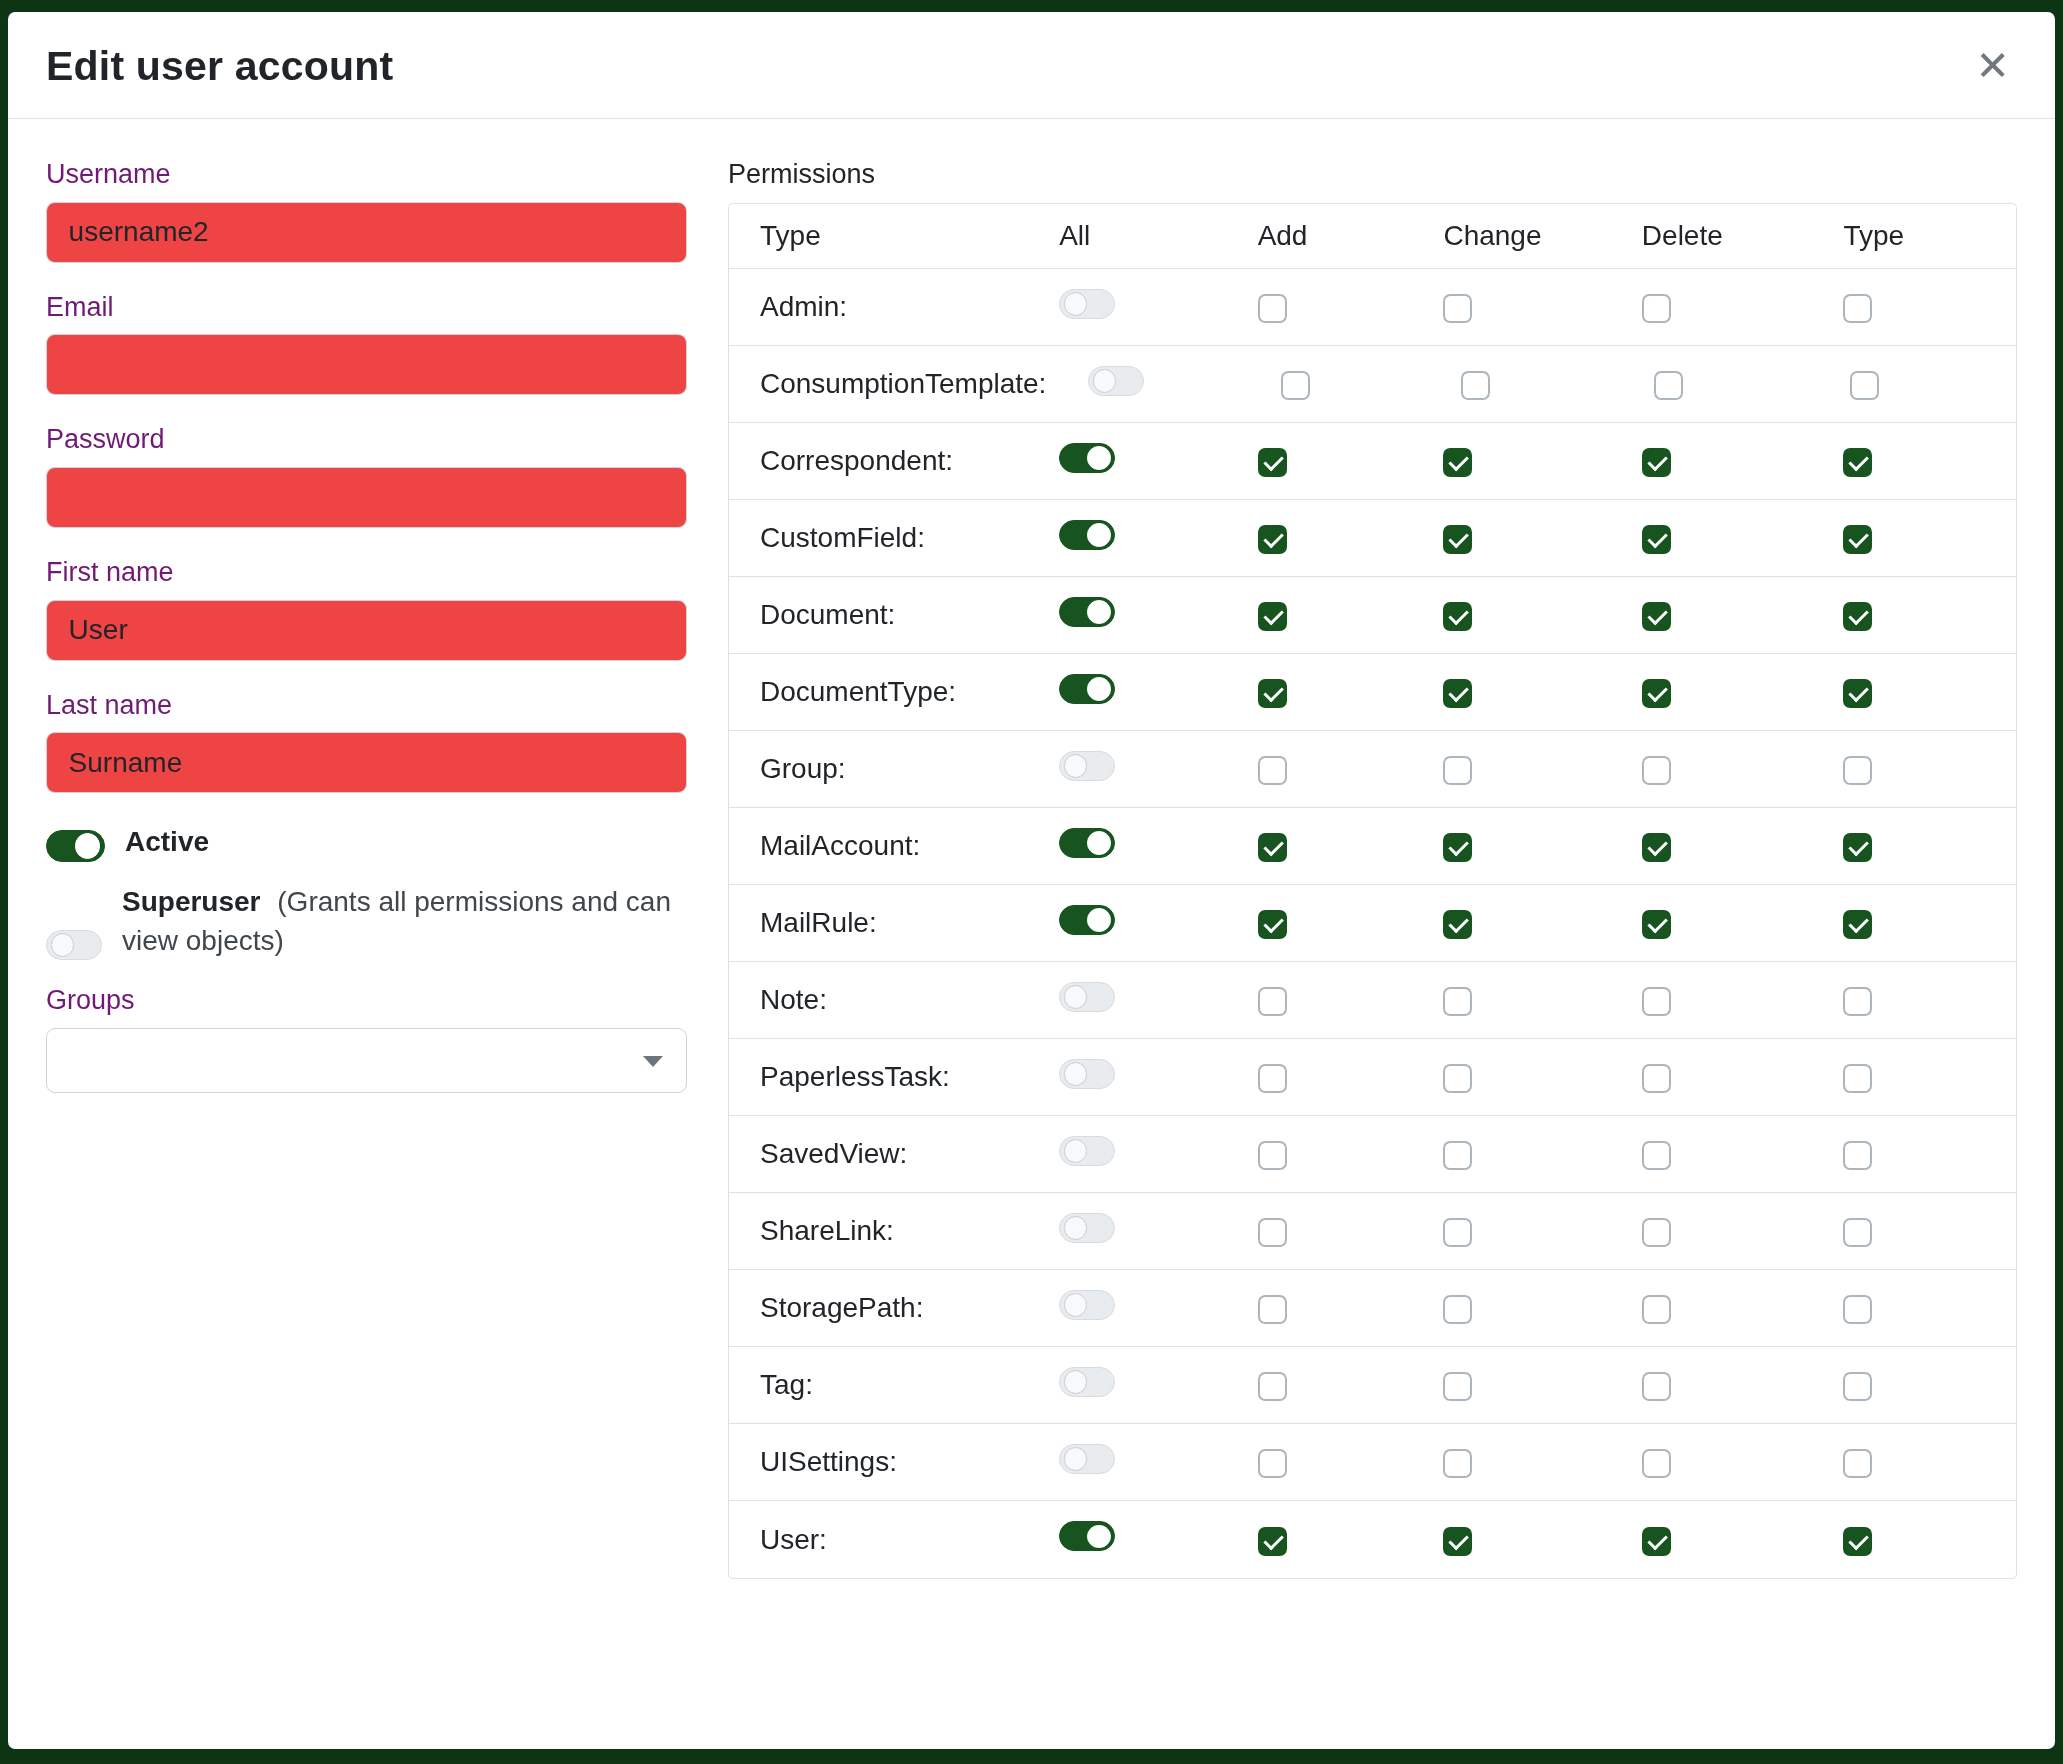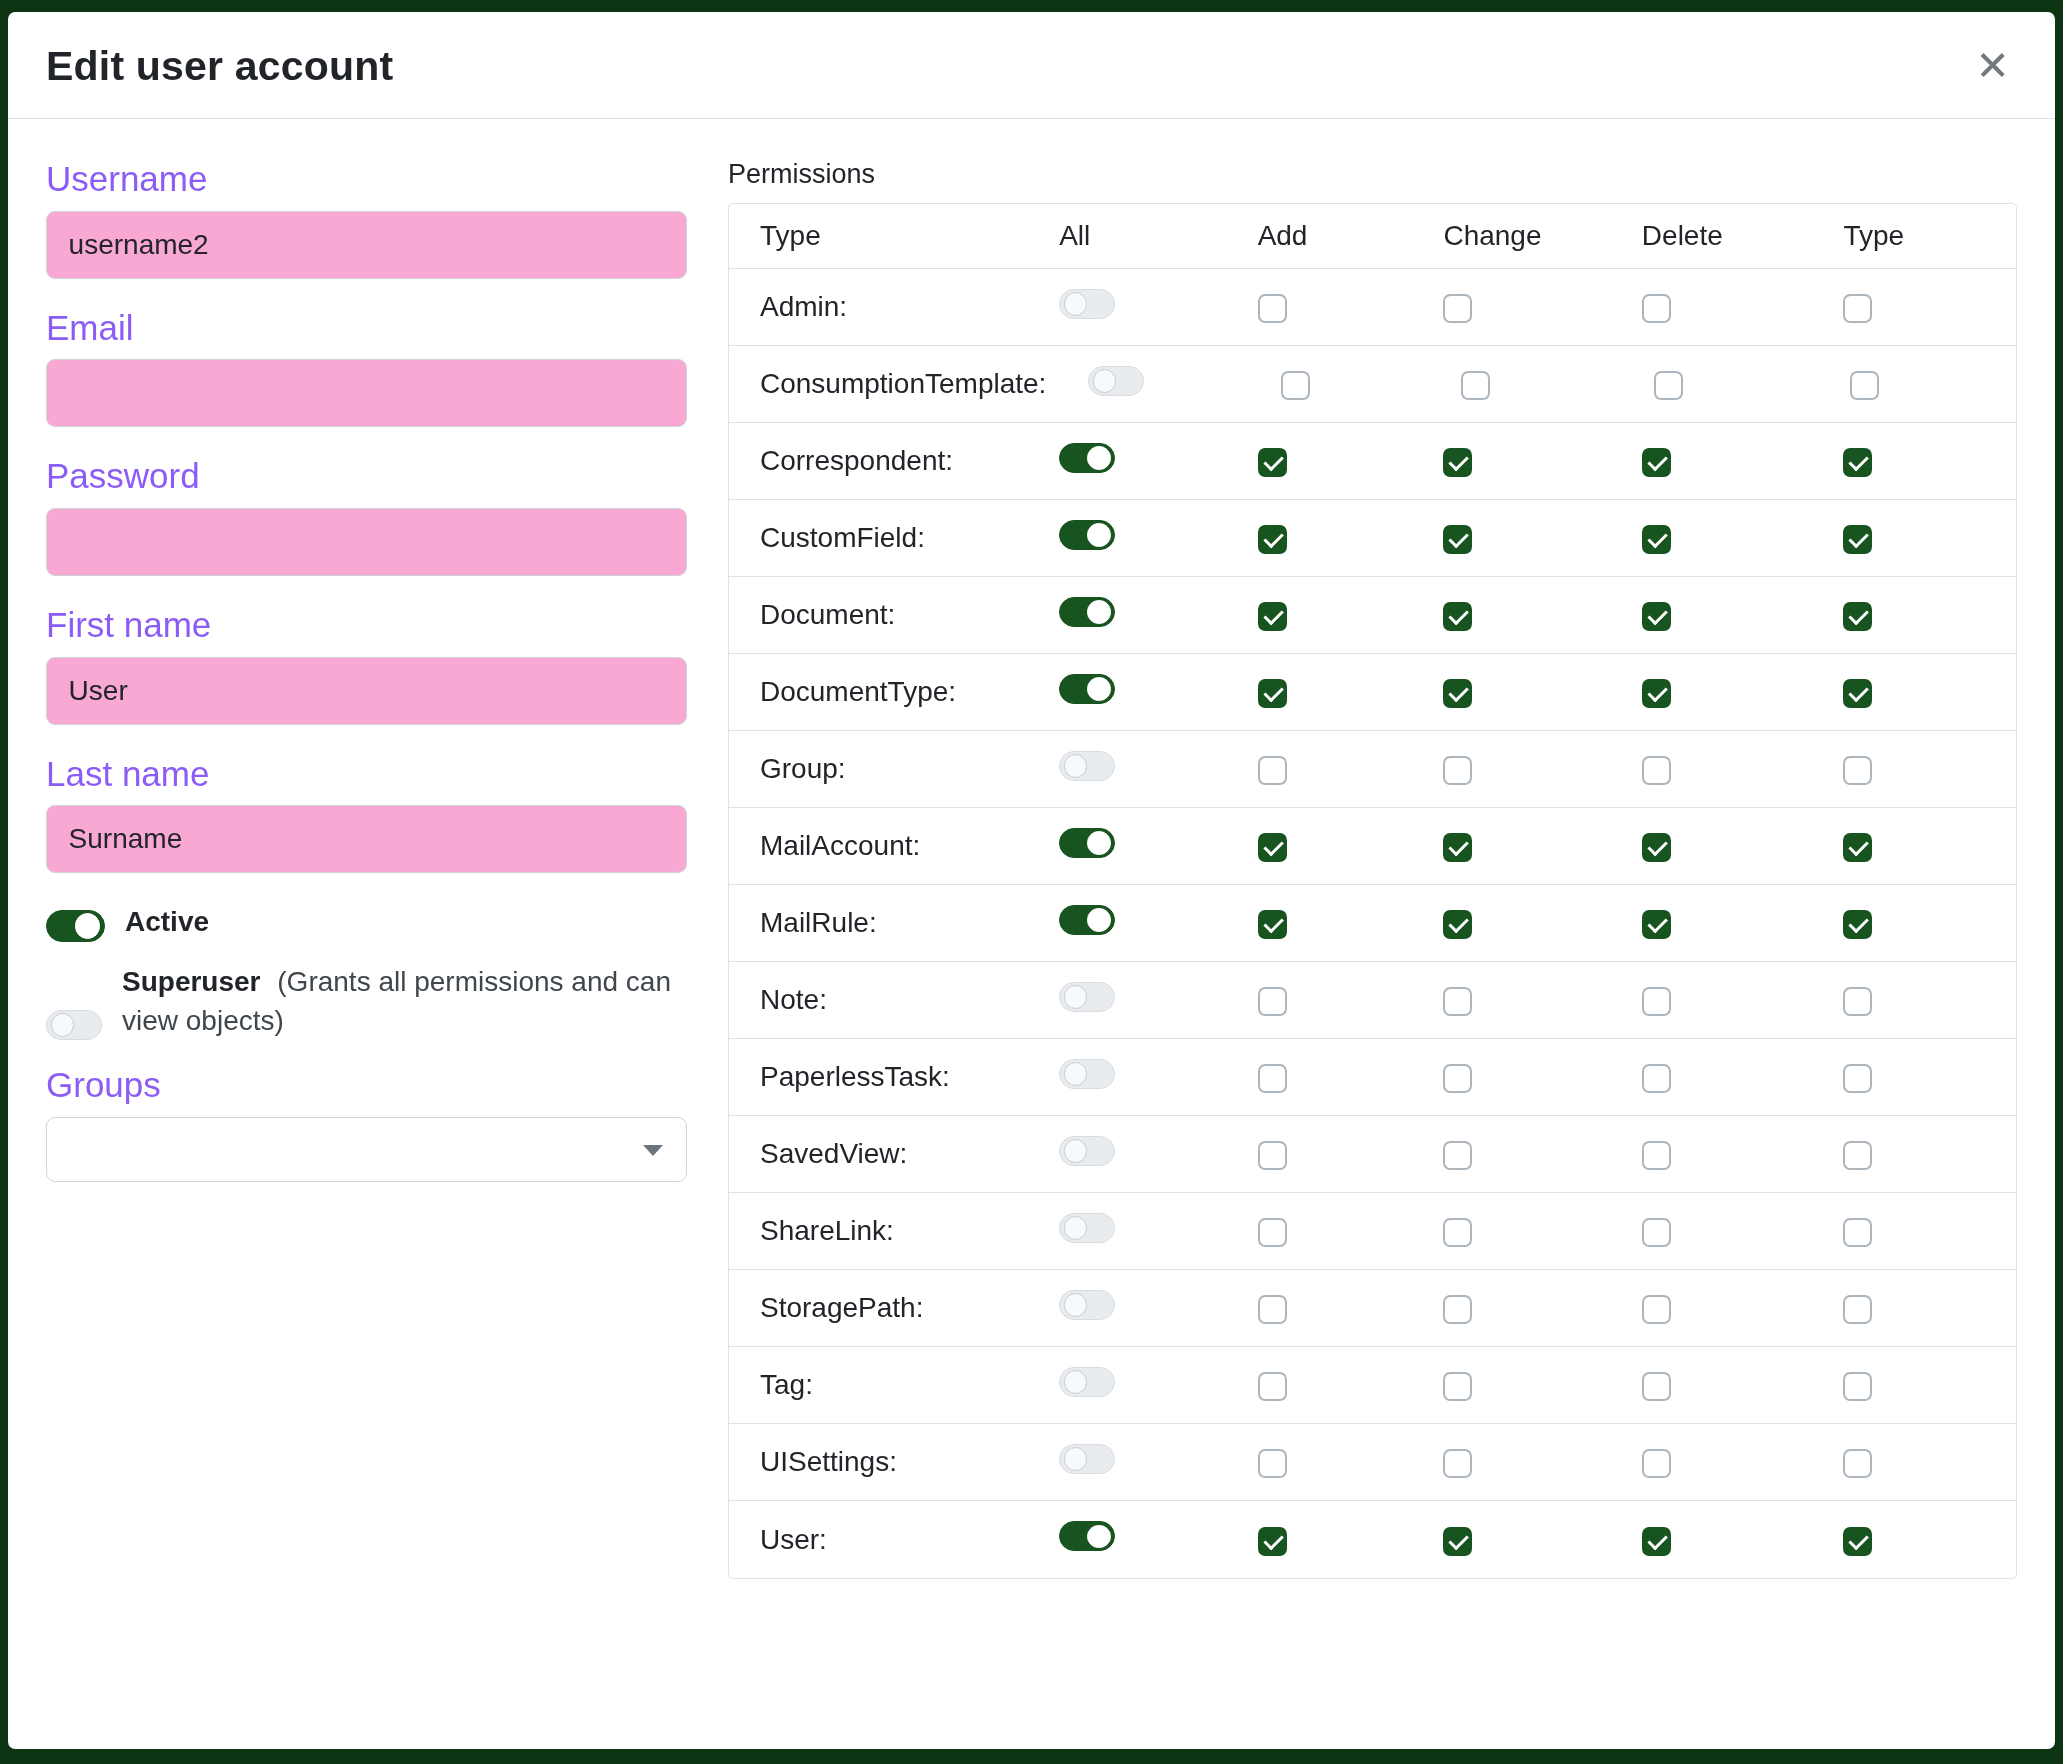--- a/index.html
+++ b/index.html
@@ -40,31 +40,31 @@
     flex: 1 1 auto;
     display: flex;
     padding: 40px 38px 18px 38px;
     gap: 41px;
     overflow: hidden;
   }
   .left-col { width: 641px; flex: 0 0 auto; }
   .right-col { flex: 1 1 auto; }
 
   .field-group { margin-bottom: 29px; }
-  .field-label { display: block; font-size: 35px; margin-bottom: 11.7px; color: #8b5cf6; }
+  .field-label { display: block; font-size: 27px; margin-bottom: 11.7px; color: #701a75; }
   .text-input {
-    width: 100%; height: 68px;
+    width: 100%; height: 61px;
     border: 1.8px solid #ced4da;
     border-radius: 9px;
     font-size: 28px;
     font-family: "Liberation Sans", sans-serif;
     color: #212529;
     padding: 0 21.6px;
     outline: none;
-    background: #f9a8d4;
+    background: #ef4444;
   }
 
   
   .toggle {
     display: inline-block; position: relative;
     width: 59px; height: 32px;
     border-radius: 16px;
     background: #e9ecef;
     border: 1.8px solid #d8dce0;
     flex: 0 0 auto;

